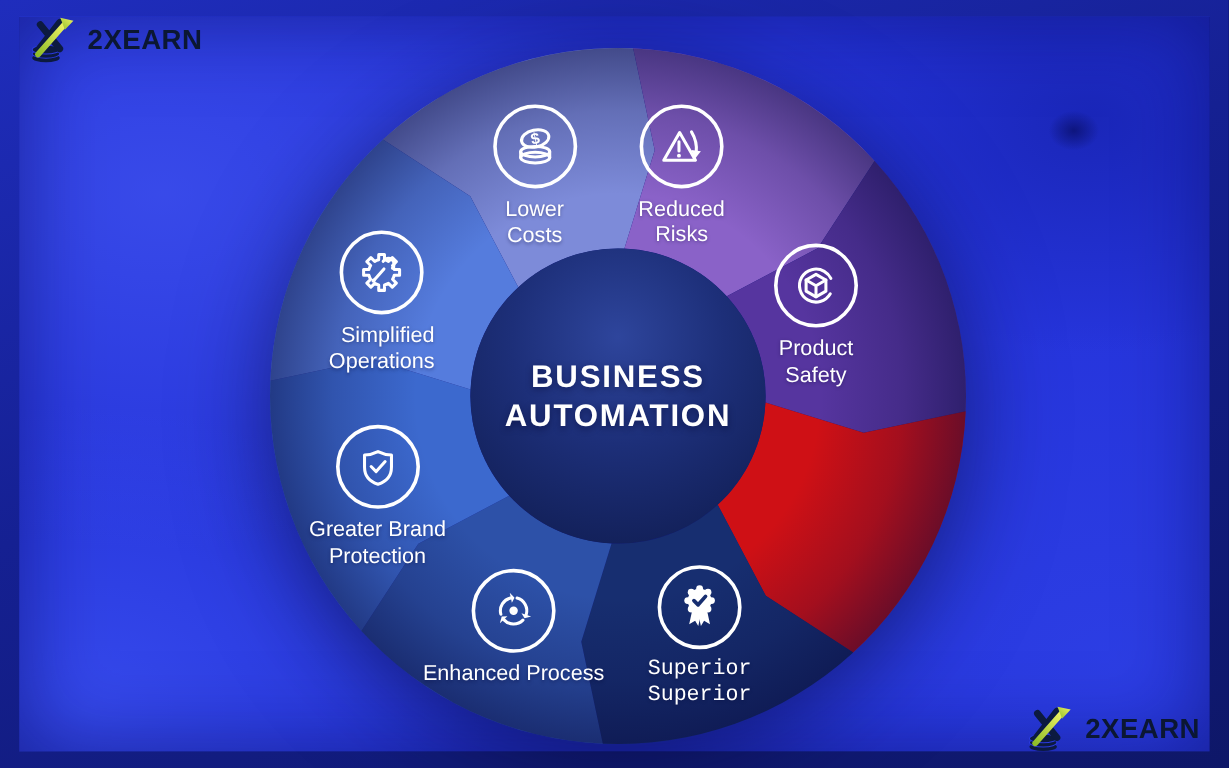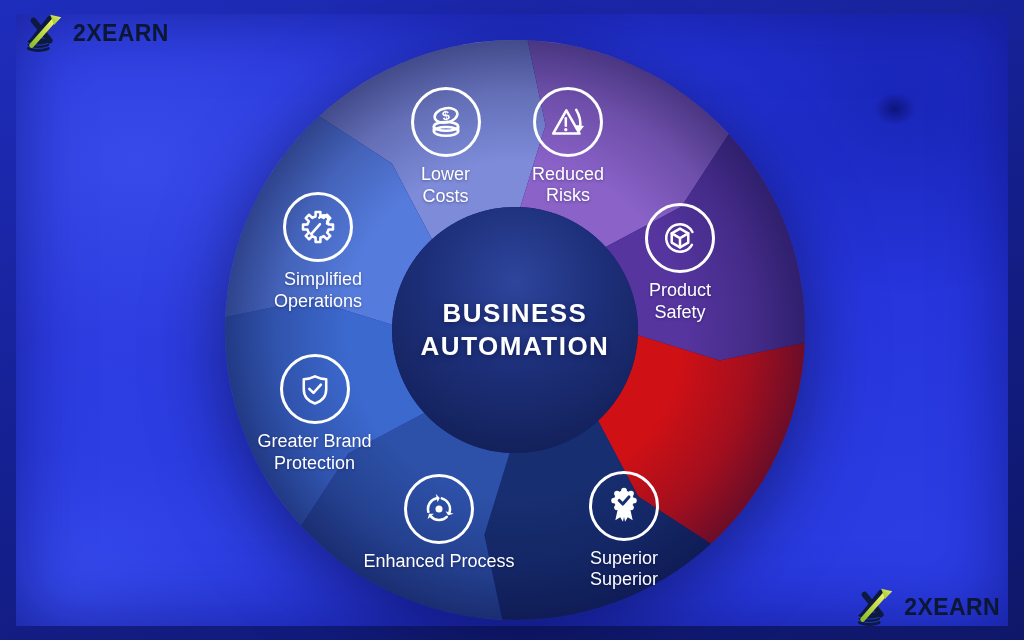--- a/index.html
+++ b/index.html
@@ -123,21 +123,21 @@
             <circle cx="20" cy="20" r="12.5" stroke="#fff" stroke-width="2.3" fill="none" stroke-linecap="round" stroke-linejoin="round" stroke-dasharray="66 13" transform="rotate(30 20 20)"></circle>
     <path d="M20 11.5 l7.5 4.3 v8.4 L20 28.5 l-7.5 -4.3 v-8.4 Z" stroke="#fff" stroke-width="2.3" fill="none" stroke-linecap="round" stroke-linejoin="round"></path>
     <path d="M12.5 15.8 L20 20.1 L27.5 15.8 M20 20.1 V28.5" stroke="#fff" stroke-width="2.3" fill="none" stroke-linecap="round" stroke-linejoin="round"></path>
           </svg>
         </div>
         <div class="seg-label" style="color: rgb(255, 255, 255);">
           <div>Product</div>
           <div>Safety</div>
         </div>
       </div>
-      <div class="seg-item" style="left: 624px; top: 470.816px;">
+      <div class="seg-item" style="left: 583px; top: 470.816px; font-family: Liberation Mono, monospace;">
         <div class="icon-circle">
           <svg width="44" height="44" viewBox="0 0 40 40">
             <g fill="#fff">
      <circle cx="20" cy="15" r="9"></circle>
      <circle cx="20.00" cy="6.00" r="2.6" fill="#fff"></circle>
               <circle cx="26.36" cy="8.64" r="2.6" fill="#fff"></circle>
               <circle cx="29.00" cy="15.00" r="2.6" fill="#fff"></circle>
               <circle cx="26.36" cy="21.36" r="2.6" fill="#fff"></circle>
               <circle cx="20.00" cy="24.00" r="2.6" fill="#fff"></circle>
               <circle cx="13.64" cy="21.36" r="2.6" fill="#fff"></circle>
@@ -147,21 +147,21 @@
      <path d="M25.5 22 l2.4 11 -4.5-2.7 -2.4 4 -2.3-10.2 z"></path>
     </g>
     <path d="M15.7 15 l3.2 3.2 5.6-6.4" stroke="#172e70" stroke-width="2.8" fill="none" stroke-linecap="round" stroke-linejoin="round"></path>
           </svg>
         </div>
         <div class="seg-label" style="color: rgb(255, 255, 255);">
           <div>Superior</div>
           <div>Superior</div>
         </div>
       </div>
-      <div class="seg-item" style="left: 439px; top: 473.86px;">
+      <div class="seg-item" style="left: 428px; top: 473.86px;">
         <div class="icon-circle">
           <svg width="44" height="44" viewBox="0 0 40 40">
             <circle cx="20" cy="20" r="3.2" fill="#fff"></circle>
     <g>
       <path d="M10.34 22.59 A10 10 0 0 1 17.92 10.22" stroke="#fff" stroke-width="2.3" fill="none" stroke-linecap="round" stroke-linejoin="round"></path>
       <polygon points="20.70,10.02 17.09,6.31 18.69,13.84" fill="#fff"></polygon>
     </g>
     <g transform="rotate(120 20 20)">
       <path d="M10.34 22.59 A10 10 0 0 1 17.92 10.22" stroke="#fff" stroke-width="2.3" fill="none" stroke-linecap="round" stroke-linejoin="round"></path>
       <polygon points="20.70,10.02 17.09,6.31 18.69,13.84" fill="#fff"></polygon>

